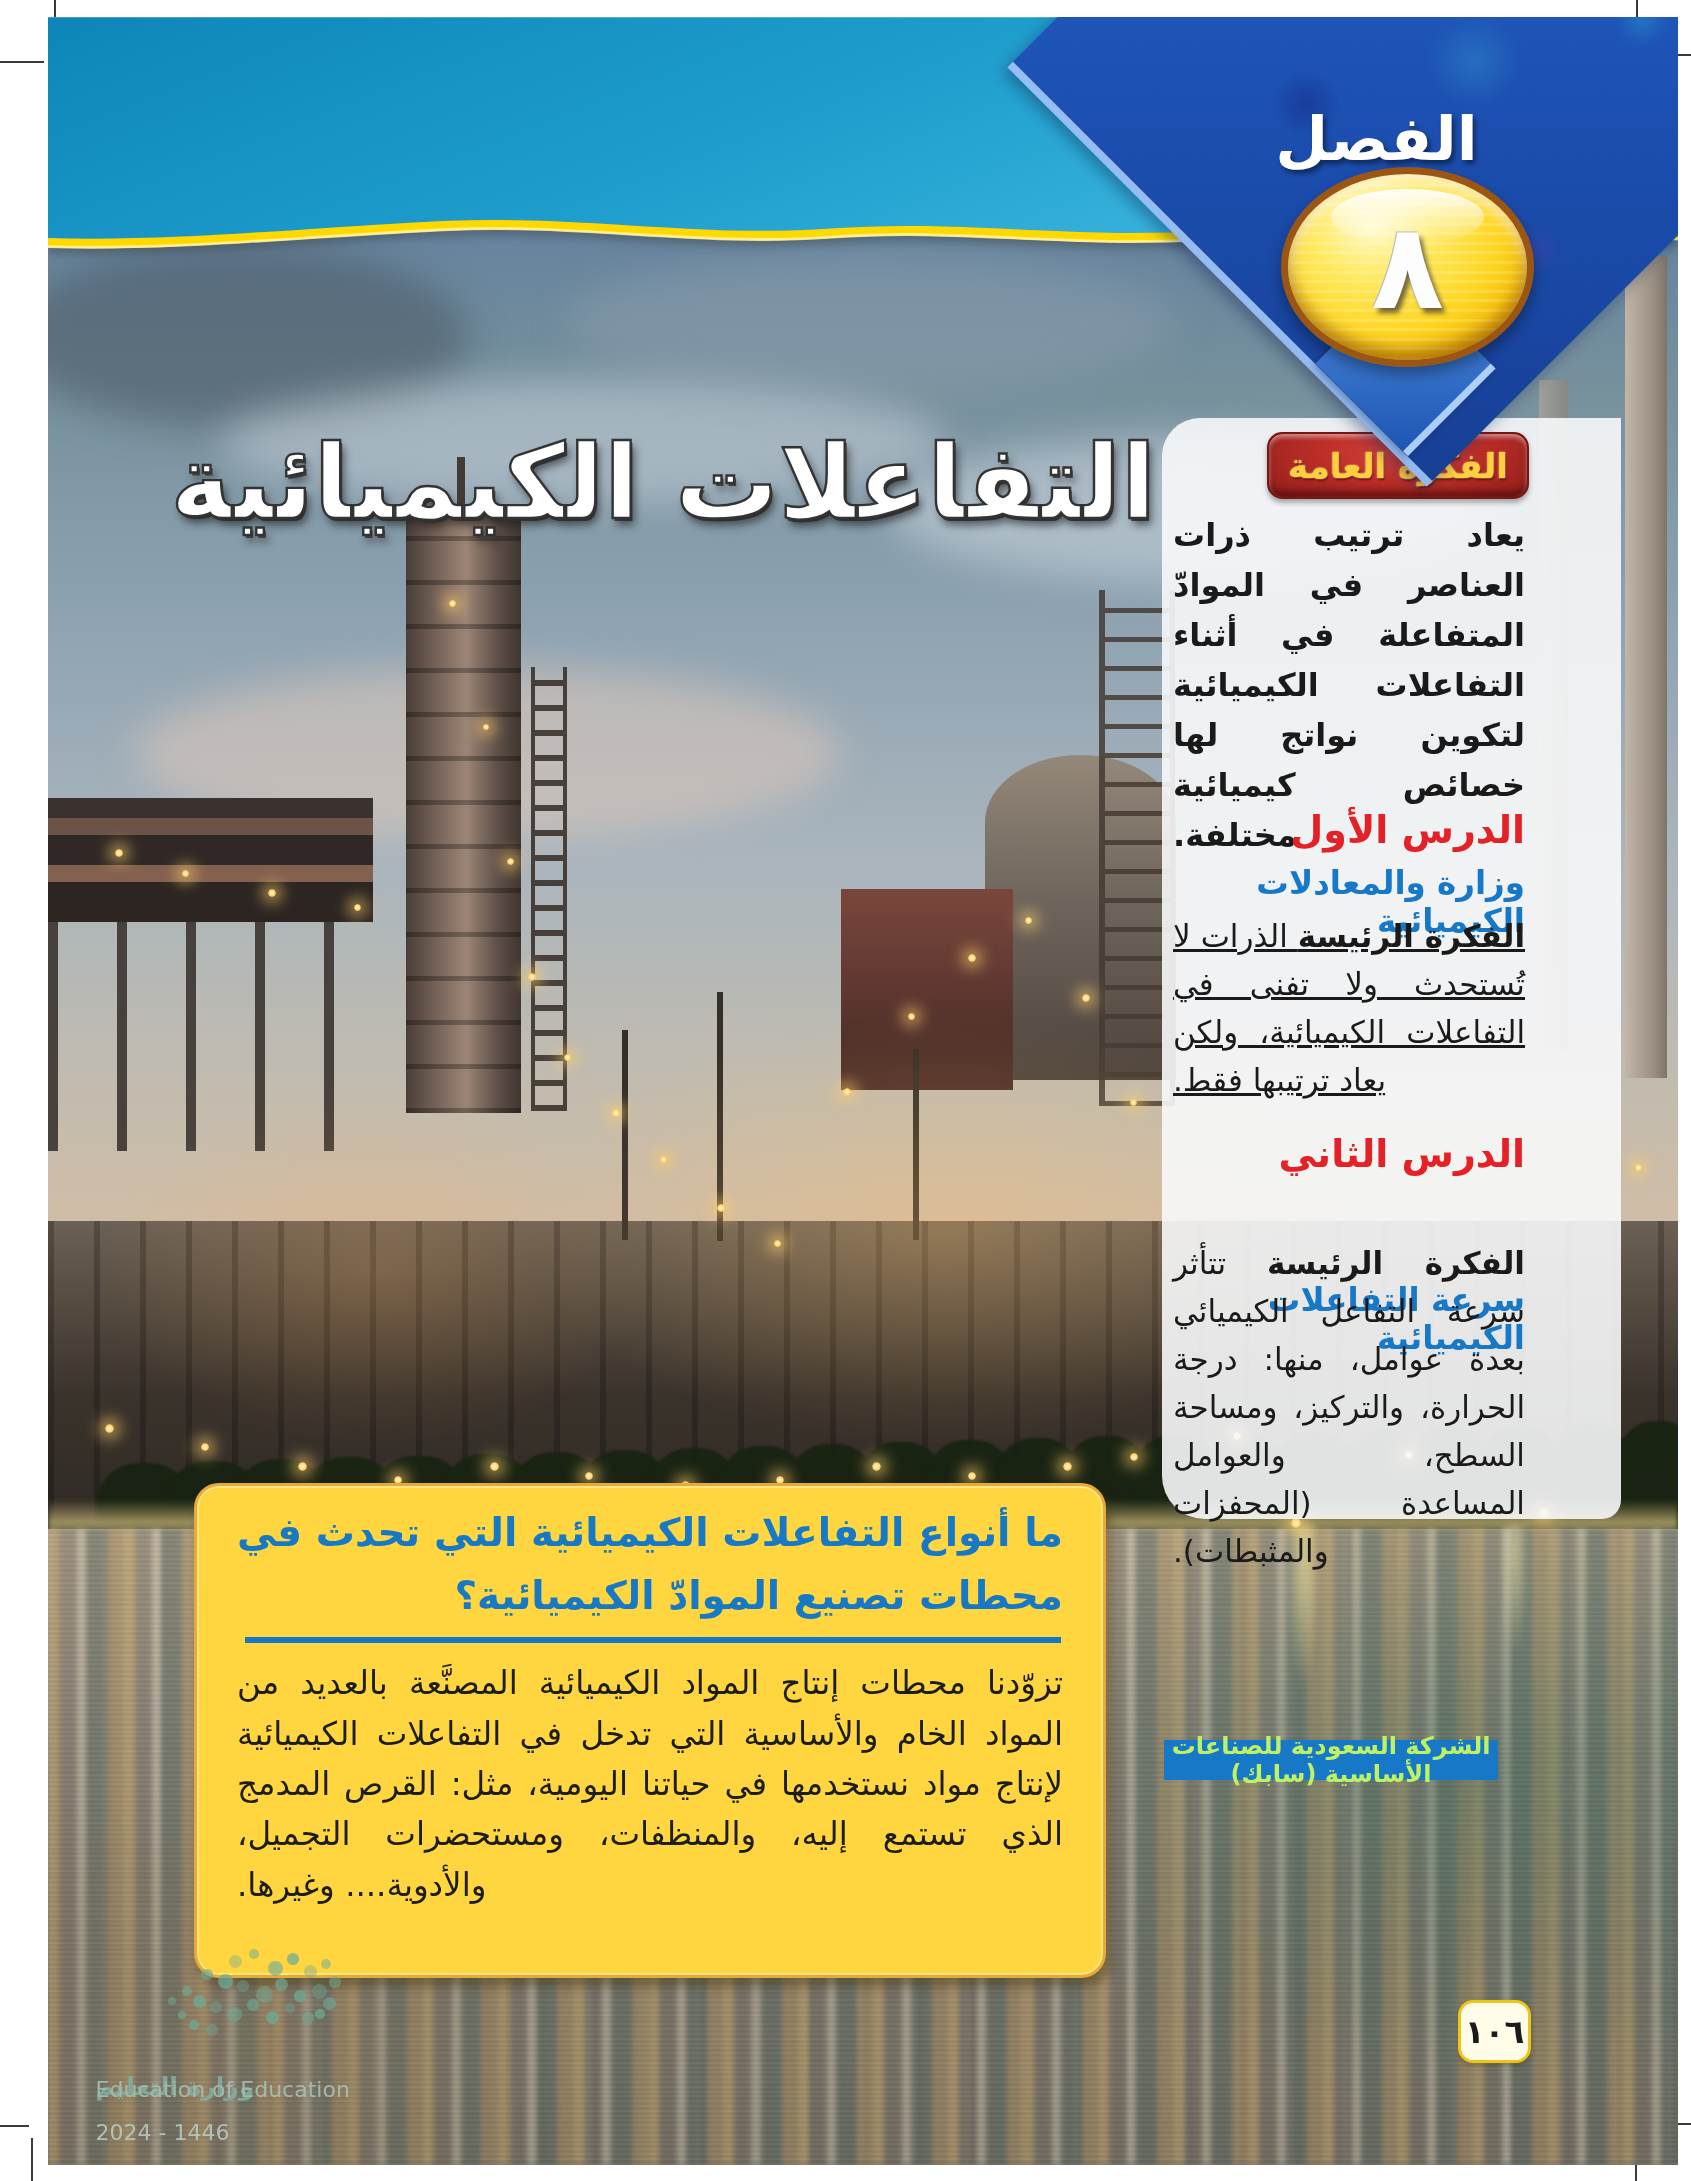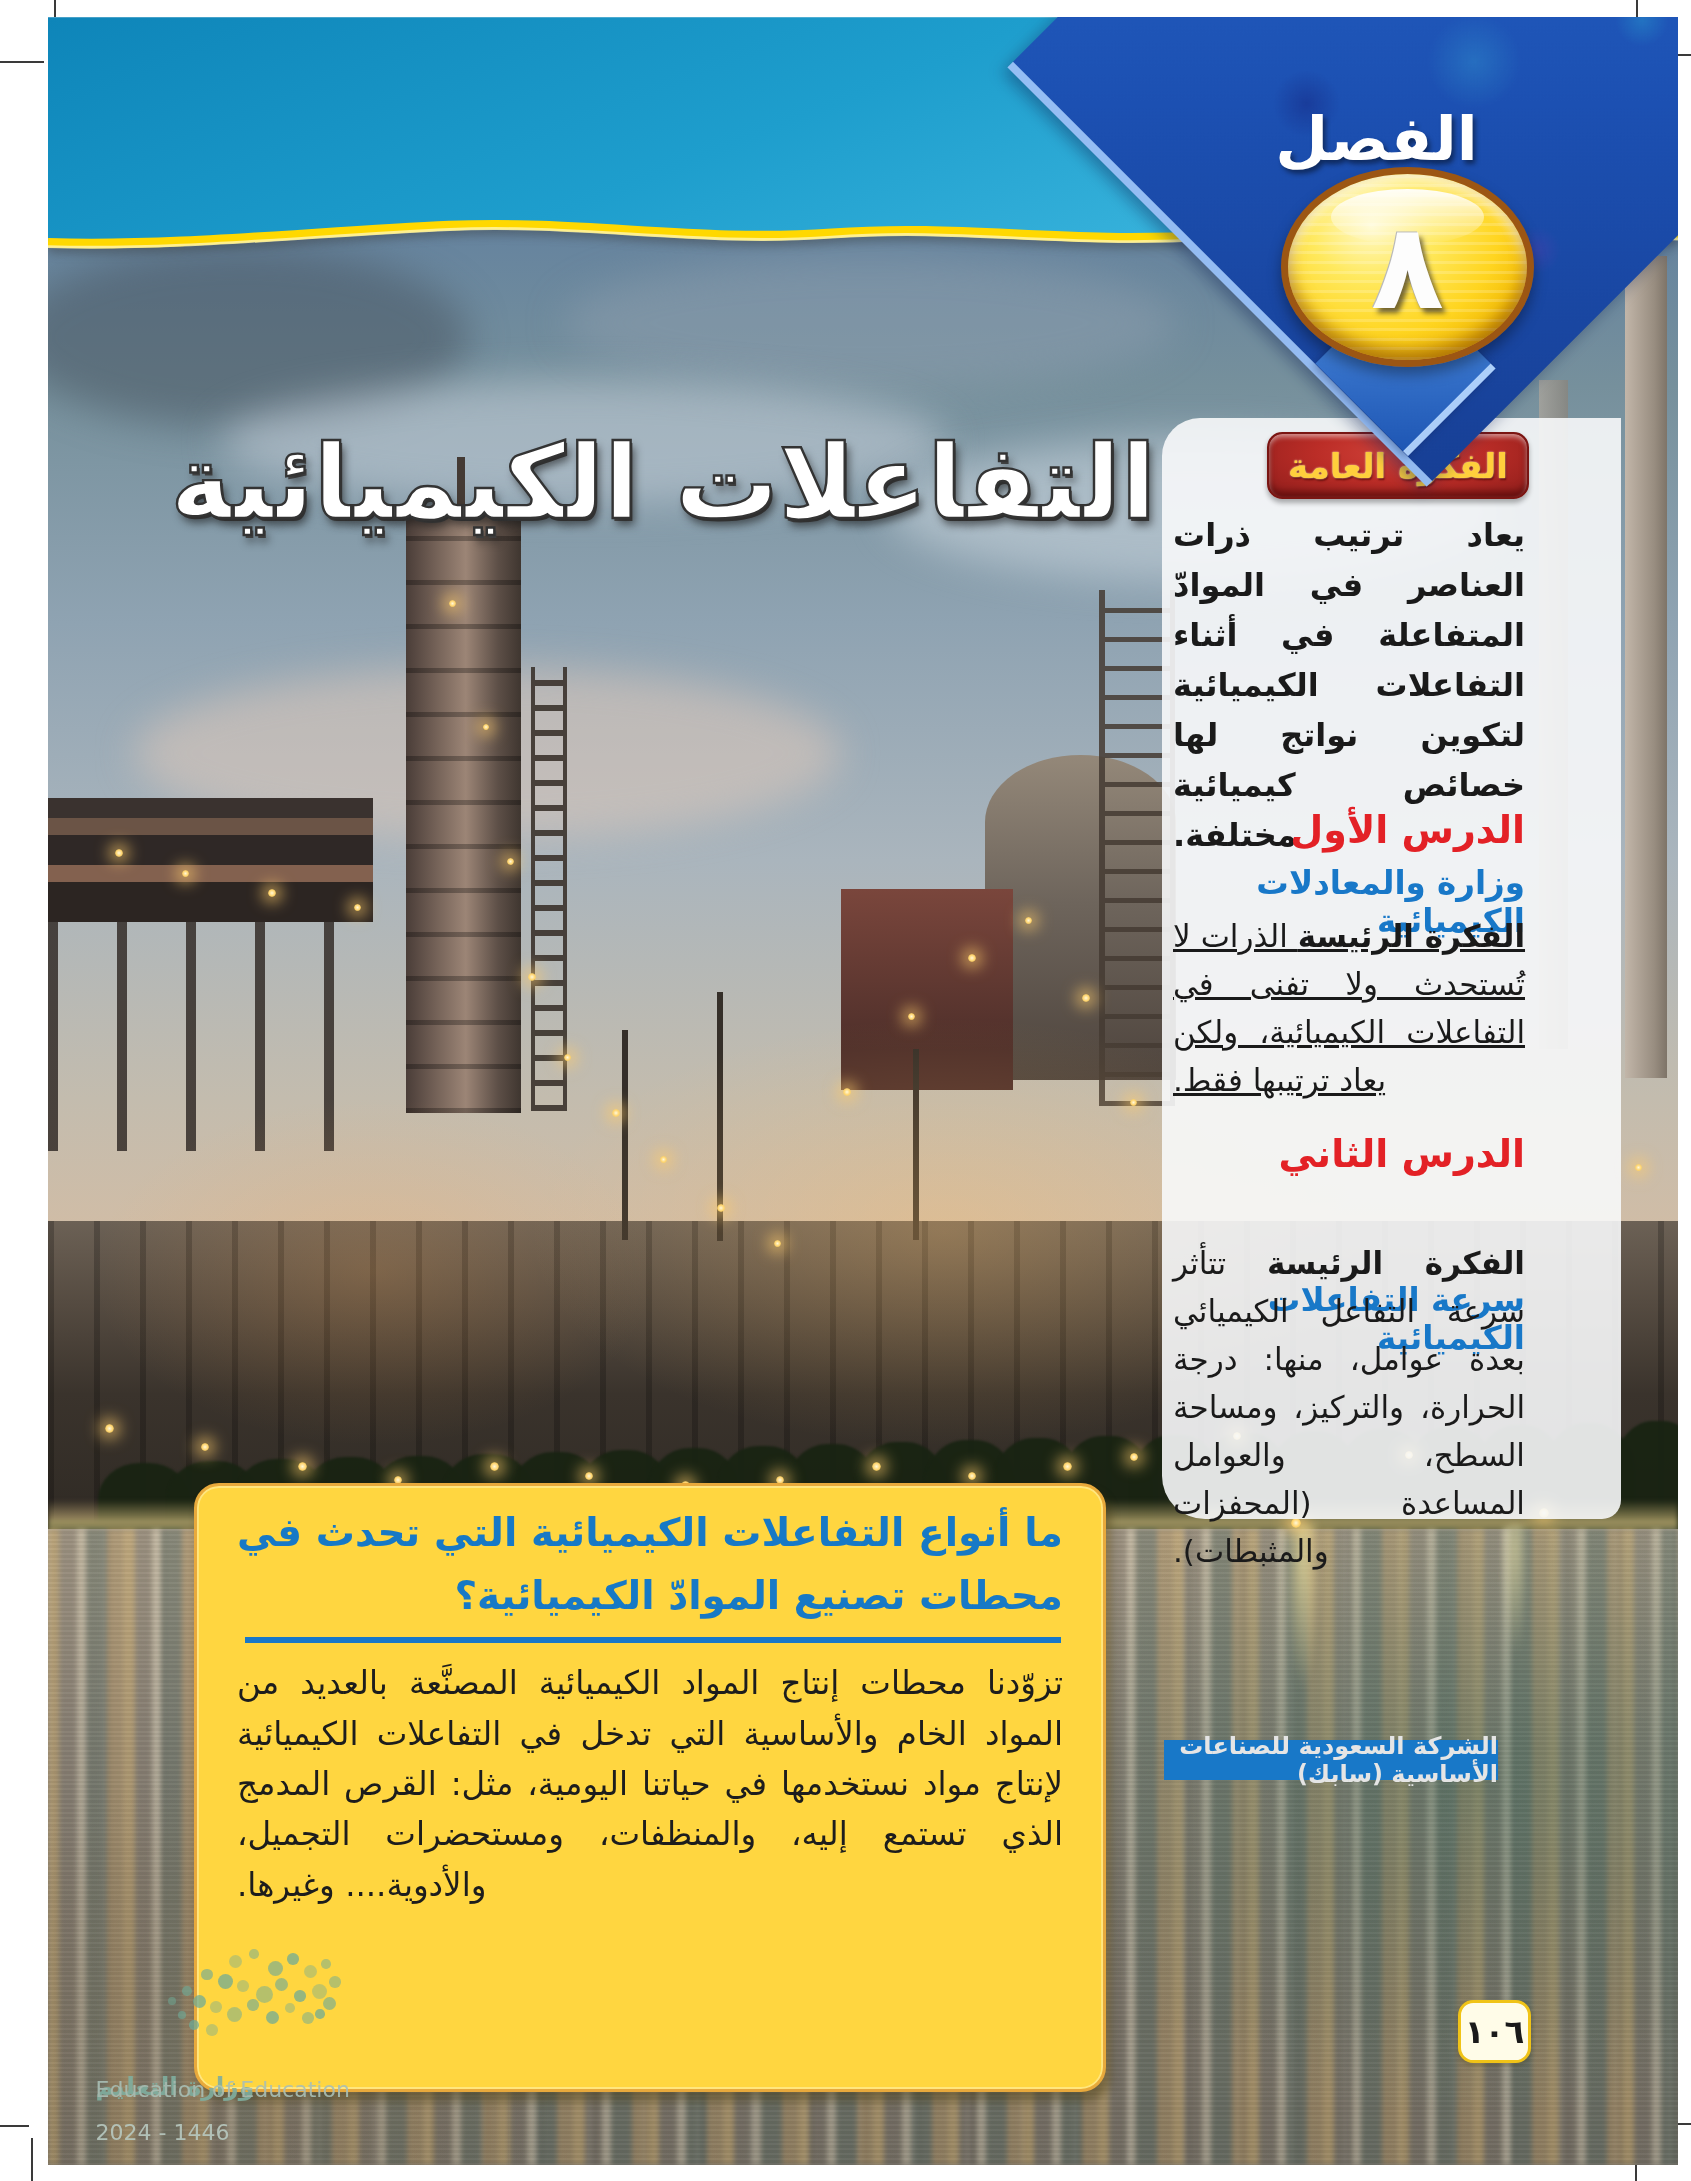--- a/index.html
+++ b/index.html
@@ -93,35 +93,35 @@
      display:flex;align-items:center;justify-content:center;
      color:#ffcf3c;font-size:34px;font-weight:bold;
      text-shadow:0 0 1.9px #fff2c0,1px 1.9px 1.9px rgba(80,0,0,.8);}
   .sb-text{left:1125px;width:352px;color:#1a1a1a;text-align:justify;text-align-last:left;}
   .big-idea-text{top:493px;font-size:32px;font-weight:bold;line-height:50px;}
   .lesson-h{left:1125px;width:352px;text-align:right;color:#e32126;font-size:38px;font-weight:bold;}
   .lesson-sub{left:1125px;width:352px;text-align:right;color:#1878c8;font-size:32.5px;font-weight:bold;}
   .lesson-p{font-size:31px;font-weight:normal;line-height:48px;}
   .lesson-p b{font-weight:bold;}
   
-  .qbox{position:absolute;left:146px;top:1466px;width:912px;height:609px;z-index:4;box-sizing:border-box;
+  .qbox{position:absolute;left:146px;top:1466px;width:912px;height:495px;z-index:4;box-sizing:border-box;
      background:#ffd640;border:3.8px solid #e8a93c;border-radius:25px;
      box-shadow:4.8px 8.6px 9.6px rgba(70,60,20,.45),inset 0 0 0 1.9px rgba(255,240,170,.6);
      padding:15.3px 40px 0 40px;direction:rtl;}
   .q-title{color:#1779c6;font-size:39px;font-weight:bold;line-height:1.62;text-align:justify;}
   .q-divider{height:5.7px;background:#1878c8;margin:9.6px 1.9px 15.3px 7.6px;}
   .q-body{color:#1d1d1d;font-size:32.5px;line-height:1.55;text-align:justify;text-align-last:left;}
   .q-notebook{margin-top:13.4px;color:#111;font-size:32.5px;font-weight:bold;line-height:1.62;text-align:justify;}
   .nb-badge{display:inline-block;background:linear-gradient(100deg,#ffd964 0%,#fbbc3a 55%,#f5a01f 100%);
      color:#1878c8;font-size:36px;font-weight:bold;padding:7.6px 25px 9.6px 25px;margin-left:19px;
      vertical-align:middle;}
   
   .sabic{position:absolute;left:1116px;top:1723px;width:334px;height:40px;z-index:4;
-     background:#1878c8;color:#e5e5e5;font-size:24px;font-weight:bold;direction:rtl;
-     display:flex;align-items:center;justify-content:center;}
+     background:#1878c8;color:#bef264;font-size:24px;font-weight:bold;direction:rtl;
+     display:flex;align-items:center;justify-content:center;text-align:center;}
   .pagenum{position:absolute;left:1410px;top:1983px;width:73px;height:63px;z-index:5;box-sizing:border-box;
      background:#fffce8;border:3.8px solid #f0c317;border-radius:15.3px;
      display:flex;align-items:center;justify-content:center;
      color:#1a1a1a;font-size:32.5px;font-weight:bold;box-shadow:0 2.9px 5.7px rgba(60,50,0,.25);}
   
   .watermark{position:absolute;left:38px;top:1919px;width:306px;height:201px;z-index:7;opacity:.9;}
   .wm-dot{position:absolute;border-radius:50%;}
   .wm-ar{position:absolute;left:9.6px;top:88px;color:#7fae9f;font-size:25px;font-weight:bold;direction:rtl;margin-top:48px;}
   .wm-en{position:absolute;left:9.6px;top:141px;color:#a9bfb5;font-size:22px;}
   .wm-yr{position:absolute;left:9.6px;top:172px;color:#b8c9c0;font-size:22px;margin-top:12px;}

